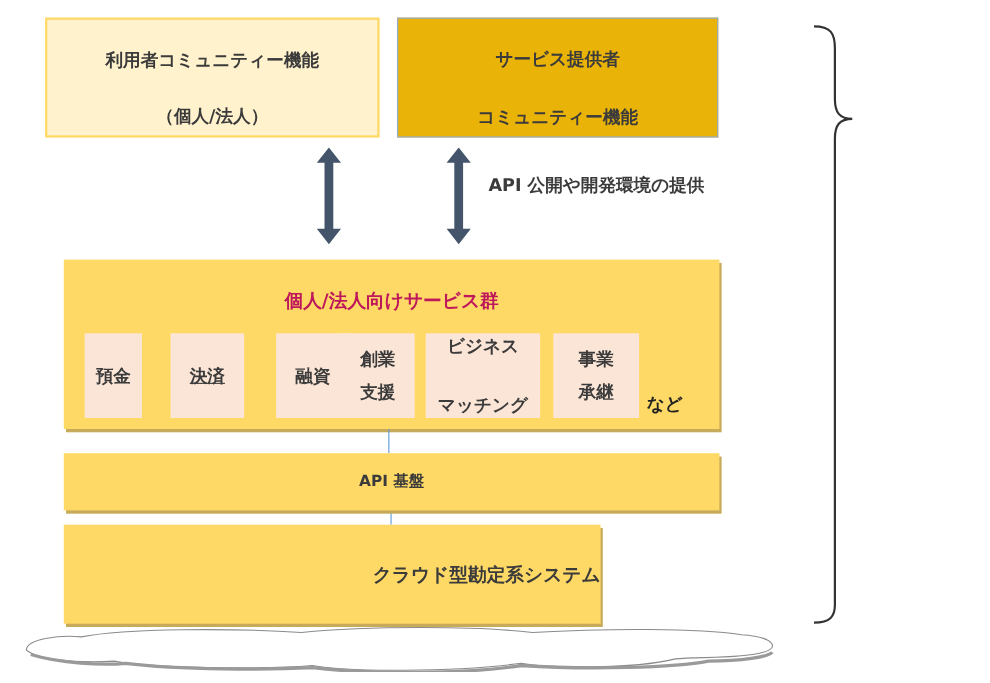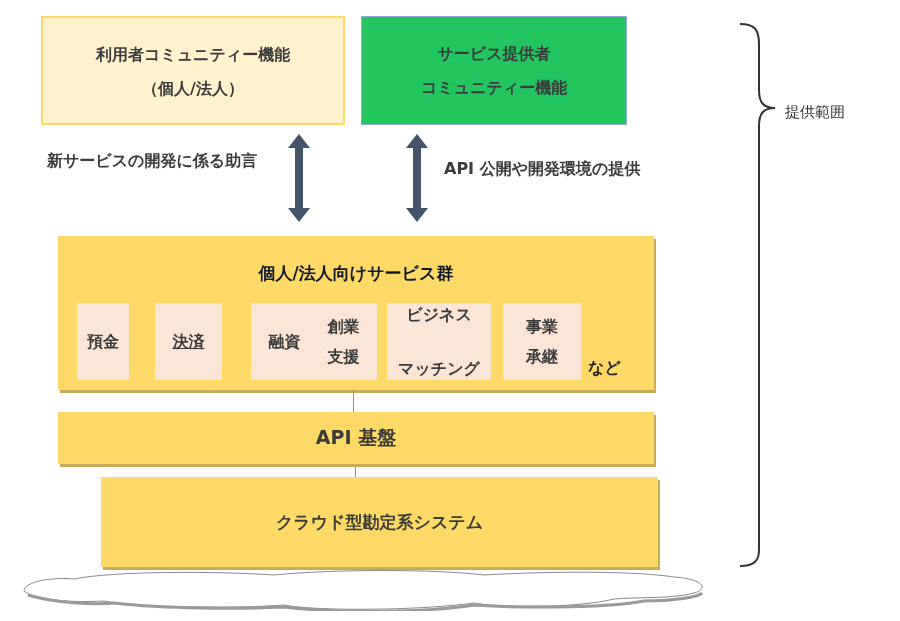--- a/index.html
+++ b/index.html
@@ -1,50 +1,49 @@
 <!DOCTYPE html>
 <html><head>
 <meta charset="utf-8">
 <style>
   html, body { margin:0; padding:0; background:#ffffff; }
   body { width:900px; height:621px; position:relative; overflow:hidden;
          font-family:"DejaVu Sans","Liberation Sans",sans-serif; color:#3a3a3a; }
   .abs { position:absolute; }
   .box { position:absolute; box-sizing:border-box; display:flex; flex-direction:column;
-         align-items:center; justify-content:flex-start; font-weight:bold; font-size:16px; color:#3b3b3b; }
+         align-items:center; justify-content:space-between; font-weight:bold; font-size:16px; color:#3b3b3b; }
   .box-user { left:41px; top:16px; width:304px; height:109px; background:#fff2cc; border:2px solid #ffd966; padding-top:20px; line-height:34px; }
-  .box-provider { left:361px; top:16px; width:266px; height:109px; background:#22c55e; border:1px solid #8faadc; padding-top:20px; line-height:34px; }
+  .box-provider { left:361px; top:16px; width:292px; height:109px; background:#eab308; border:1px solid #8faadc; padding-top:20px; line-height:34px; }
   .label { position:absolute; font-weight:bold; font-size:16px; color:#3b3b3b; line-height:34px; text-align:center; }
   .lbl-left { left:28px; top:144px; width:248px; }
   .lbl-right { left:444px; top:152px; width:250px; text-align:left; }
   .layer { position:absolute; background:#ffd966; box-shadow:2px 3px 0 #c8ab5a; box-sizing:border-box; }
   .layer-services { left:58px; top:236px; width:596px; height:154px; }
-  .layer-api { left:58px; top:412px; width:596px; height:52px; display:flex; align-items:center; justify-content:center; font-weight:bold; font-size:19px; color:#3b3b3b; }
-  .layer-core { left:58px; top:477px; width:557px; height:90px; display:flex; align-items:center; justify-content:center; font-weight:bold; font-size:17px; color:#3b3b3b;margin-left:43px; }
-  .services-title { position:absolute; left:0; right:0; top:26px; text-align:center; font-weight:bold; font-size:17px; color:#0f172a; }
+  .layer-api { left:58px; top:412px; width:596px; height:52px; display:flex; align-items:center; justify-content:center; font-weight:bold; font-size:14px; color:#3b3b3b; }
+  .layer-core { left:58px; top:477px; width:488px; height:90px; display:flex; align-items:center; justify-content:flex-end; font-weight:bold; font-size:17px; color:#3b3b3b; }
+  .services-title { position:absolute; left:0; right:0; top:26px; text-align:center; font-weight:bold; font-size:17px; color:#be185d; }
   .svc { position:absolute; top:303px; height:77px; background:#fbe5d6; display:flex; flex-direction:column; align-items:center; justify-content:center;
          font-weight:bold; font-size:16px; color:#3b3b3b; line-height:30px; text-align:center; }
   .etc { position:absolute; left:588px; top:358px; font-weight:bold; font-size:16px; color:#222; }
   .connector { position:absolute; width:1px; background:#5b9bd5; }
   .scope { position:absolute; left:785px; top:96px; font-size:15px; color:#333; line-height:32px; }
 </style>
 </head>
 <body>
 
 <div class="box box-user">
   <span>利用者コミュニティー機能</span>
   <span>（個人/法人）</span>
 </div>
 <div class="box box-provider">
   <span>サービス提供者</span>
   <span>コミュニティー機能</span>
 </div>
 
 <div class="label lbl-left">
-  <div>新サービスの開発に係る助言</div>
 </div>
 <div class="label lbl-right">API 公開や開発環境の提供</div>
 
 <svg class="abs" style="left:286px;top:134px;" width="26" height="88">
   <polygon points="13,0 24,14 17,14 17,74 24,74 13,88 2,74 9,74 9,14 2,14" fill="#44546a"></polygon>
 </svg>
 <svg class="abs" style="left:404px;top:134px;" width="26" height="88">
   <polygon points="13,0 24,14 17,14 17,74 24,74 13,88 2,74 9,74 9,14 2,14" fill="#44546a"></polygon>
 </svg>
 
@@ -88,14 +87,13 @@
 <svg class="abs" style="left:14px;top:565px;" width="692" height="46">
   <path d="M10,26 C10,16 40,12 60,14 C100,6 200,6 260,10 C320,4 420,4 470,10 C540,6 620,6 660,12 C690,14 695,24 680,28 C660,34 620,32 600,34 C560,44 480,42 460,38 C400,46 300,46 270,40 C220,44 120,42 90,36 C50,38 20,34 10,26 Z" fill="#ffffff" stroke="#8a8a8a" stroke-width="1"></path>
   <path d="M14,30 C40,38 80,40 100,38 C150,44 230,44 270,42 C320,48 410,48 460,40 C520,44 600,42 630,36 C660,36 685,32 688,28" fill="none" stroke="#9a9a9a" stroke-width="3"></path>
 </svg>
 
 <svg class="abs" style="left:735px;top:20px;" width="40" height="550">
   <path d="M5,4 C20,4 24,10 24,24 L24,70 C24,82 28,88 40,88 C28,88 24,94 24,106 L24,530 C24,540 20,546 5,546" fill="none" stroke="#333333" stroke-width="2"></path>
 </svg>
 
 <div class="scope">
-  <div>提供範囲</div>
 </div>
 
 </body></html>

